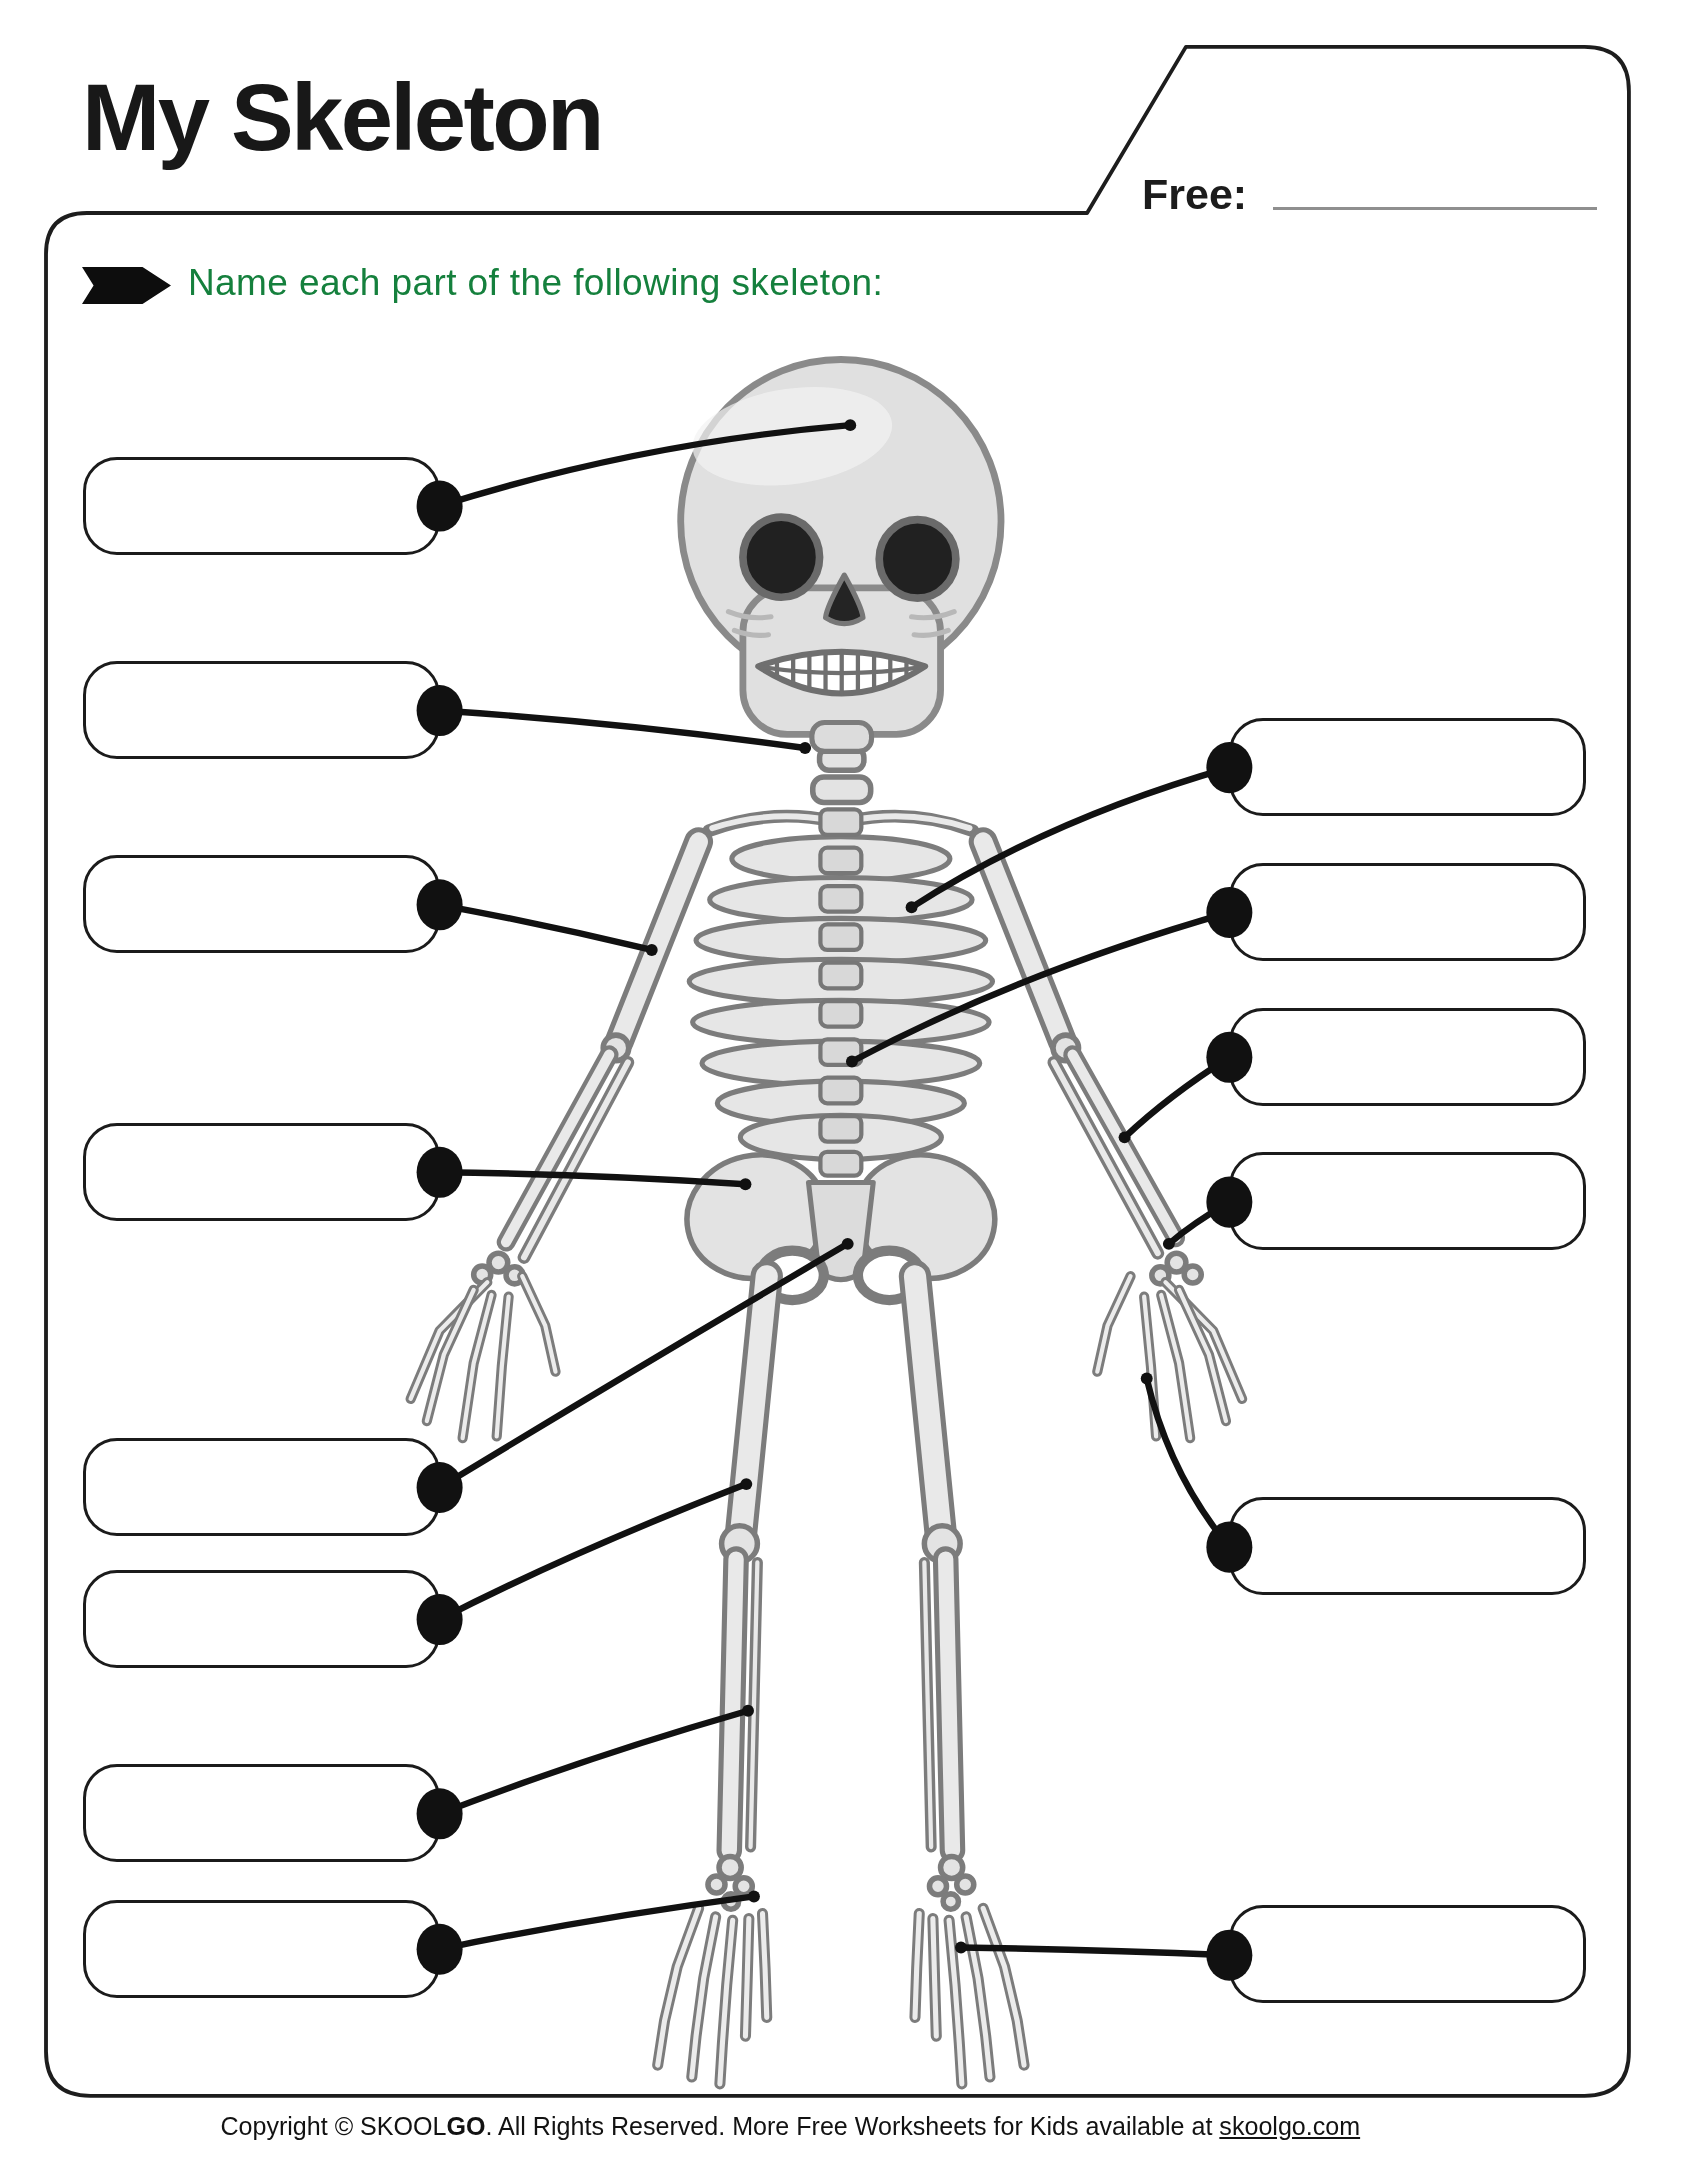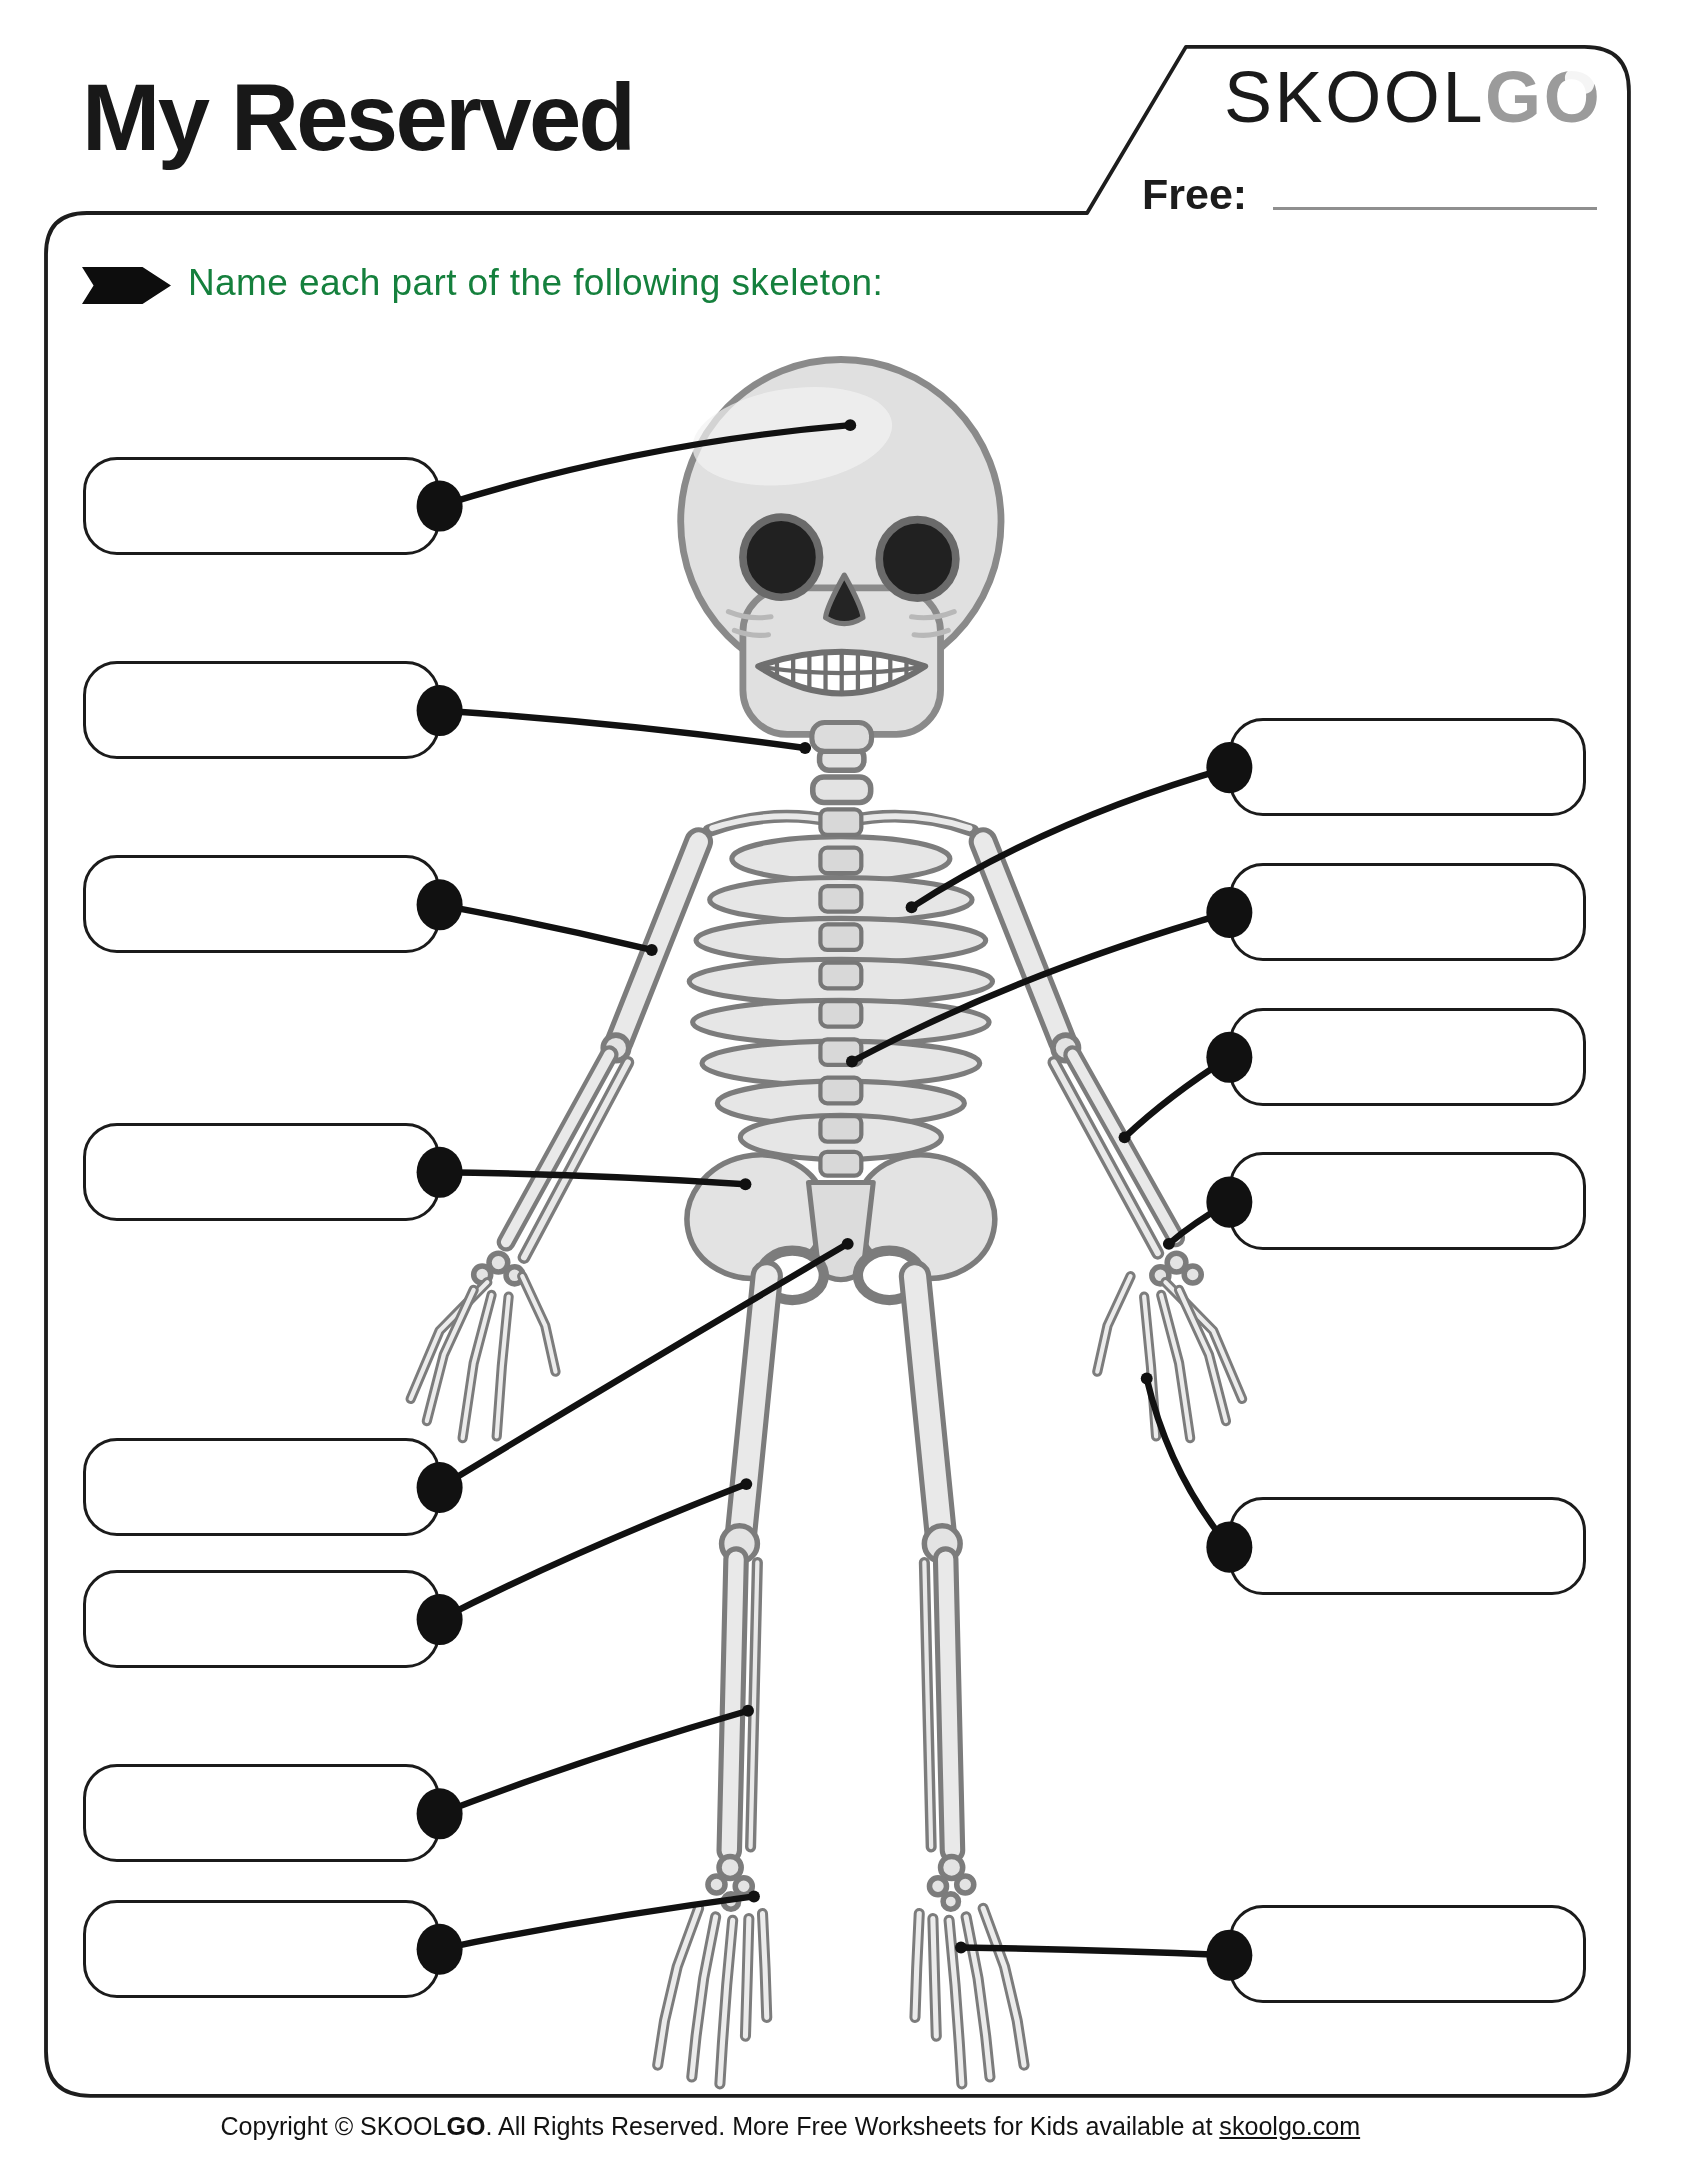--- a/index.html
+++ b/index.html
@@ -295,24 +295,22 @@
       <path d="M 1443 1816 Q 1372 1730 1346 1618" class="lead"></path>
       <circle cx="1346" cy="1618" r="7" class="tip"></circle>
       <ellipse cx="1443" cy="1816" rx="27" ry="30" class="dot"></ellipse>
       <path d="M 1443 2295 Q 1280 2288 1128 2286" class="lead"></path>
       <circle cx="1128" cy="2286" r="7" class="tip"></circle>
       <ellipse cx="1443" cy="2295" rx="27" ry="30" class="dot"></ellipse>
     </g>
 </svg>
 
 <div class="layer textlayer" style="pointer-events:none;">
-  <h1 class="title">My Reserved</h1>
-
-  <div class="logo"><span class="logo-skool">SKOOL</span><span class="logo-go"><span>GO</span><span class="logo-lens"></span></span>
-  </div>
+  <h1 class="title">My Skeleton</h1>
+
 
   <div class="name-row">
     <span class="name-label">Free:</span>
     <div class="name-line" style="pointer-events:auto;"></div>
   </div>
 
   <div class="instruction-row">
     <span class="arrow"></span>
     <span class="instruction-text">Name each part of the following skeleton:</span>
   </div>

